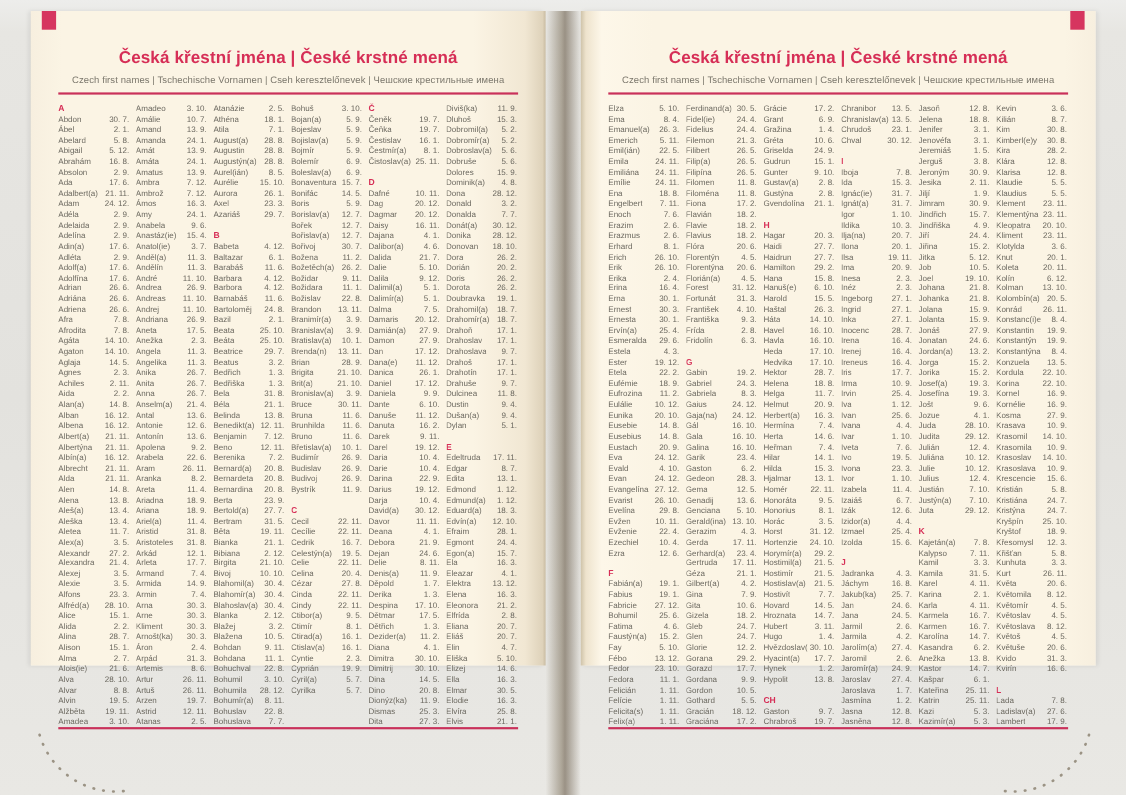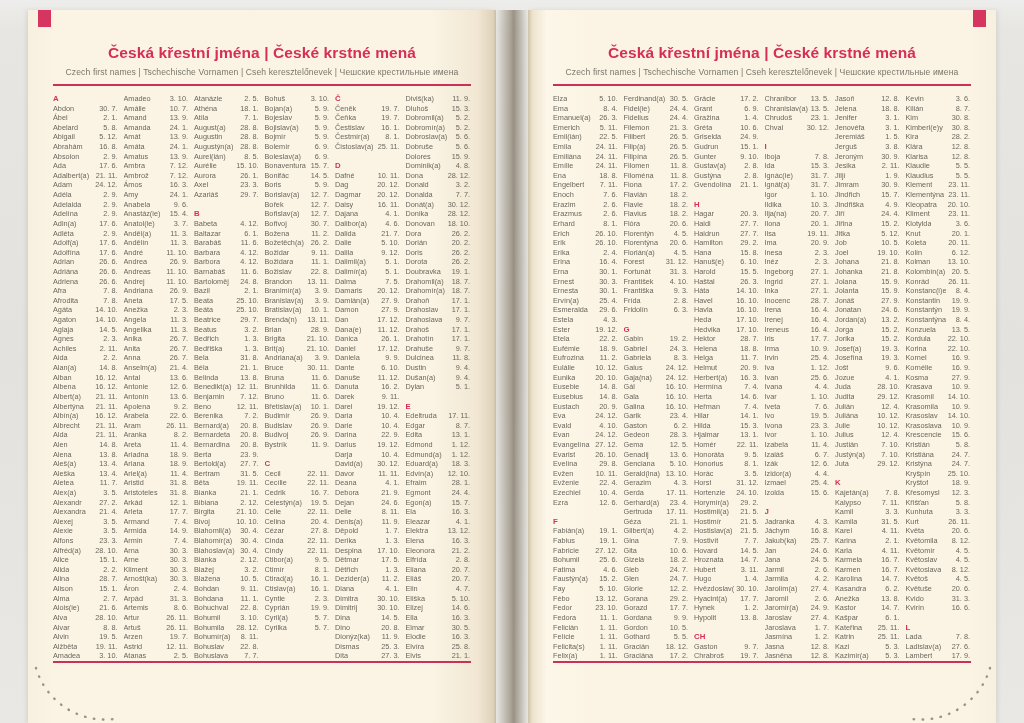--- a/index.html
+++ b/index.html
@@ -2,21 +2,21 @@
 <html><head>
 <meta charset="utf-8">
 <style>
   html,body{margin:0;padding:0;}
   body{
     width:1024px;height:723px;overflow:hidden;position:relative;
     background:linear-gradient(180deg,#ededeb 0%,#e7e6e2 4%,#e3e2de 50%,#e9e8e4 100%);
     font-family:"Liberation Sans","DejaVu Sans",sans-serif;
   }
   .page{
-    position:absolute;top:10px;height:713px;width:468px;
+    position:absolute;top:10px;height:595px;width:468px;
     background:#fbf3e3;
   }
   .page.left{
     left:28px;
     background:linear-gradient(90deg,#f7efdf 0%,#fbf4e4 6%,#fbf4e4 86%,#f1e7d3 96%,#ded2ba 99.4%,#c9bca2 100%);
     box-shadow:-2px 0 4px rgba(0,0,0,.08);
   }
   .page.right{
     left:528px;
     background:linear-gradient(90deg,#cfc3a9 0%,#eee3cd 1%,#fdf7e9 4%,#fbf4e4 14%,#fbf4e4 94%,#f7efdf 100%);
@@ -876,21 +876,21 @@
         </div>
         <div class="row">
           <span class="nm">Brigita</span>
           <span class="dt">21. 10.</span>
         </div>
         <div class="row">
           <span class="nm">Brit(a)</span>
           <span class="dt">21. 10.</span>
         </div>
         <div class="row">
-          <span class="nm">Andriana(a)</span>
+          <span class="nm">Bronislav(a)</span>
           <span class="dt">3. 9.</span>
         </div>
         <div class="row">
           <span class="nm">Bruce</span>
           <span class="dt">30. 11.</span>
         </div>
         <div class="row">
           <span class="nm">Bruna</span>
           <span class="dt">11. 6.</span>
         </div>

